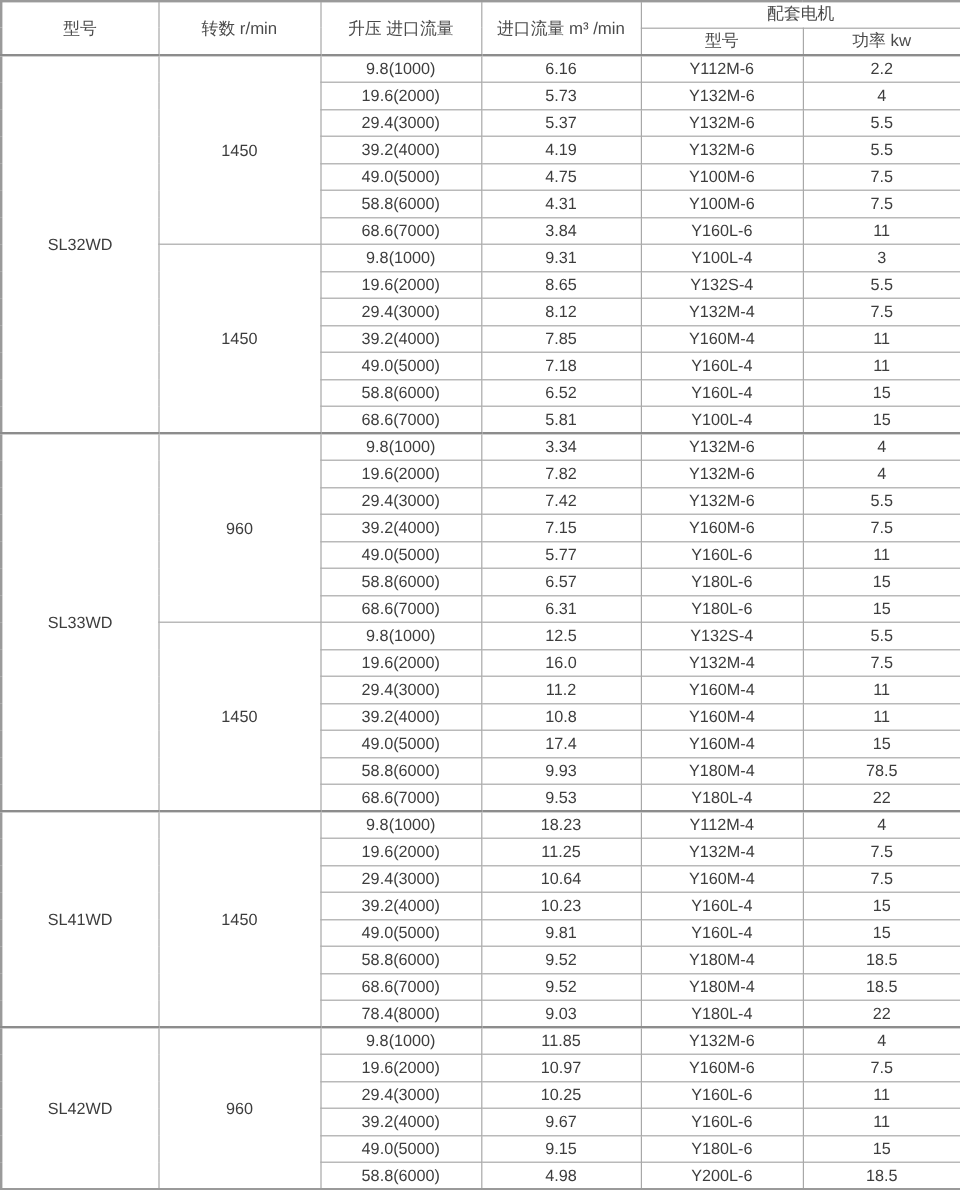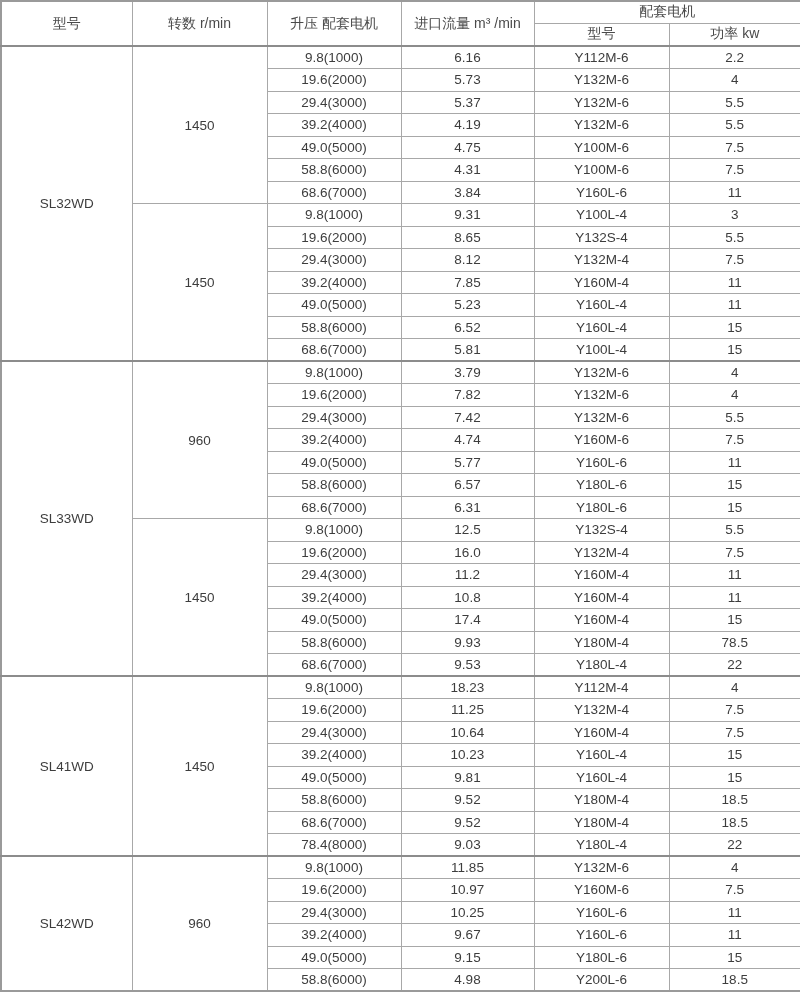--- a/index.html
+++ b/index.html
@@ -51,21 +51,21 @@
       <col style="width:135px">
       <col style="width:134px">
       <col style="width:133px">
       <col style="width:135px">
       <col style="width:132px">
     </colgroup>
     <thead>
       <tr class="h1">
         <th rowspan="2">型号</th>
         <th rowspan="2">转数 r/min</th>
-        <th rowspan="2">升压  配套电机</th>
+        <th rowspan="2">升压  进口流量</th>
         <th rowspan="2">进口流量 m³ /min</th>
         <th colspan="2">配套电机</th>
       </tr>
       <tr class="h2">
         <th>型号</th>
         <th>功率  kw</th>
       </tr>
     </thead>
     <tbody id="spec-body">
         <tr class="block-start">
@@ -132,59 +132,59 @@
           <td>7.5</td>
         </tr>
         <tr>
           <td>39.2(4000)</td>
           <td>7.85</td>
           <td>Y160M-4</td>
           <td>11</td>
         </tr>
         <tr>
           <td>49.0(5000)</td>
-          <td>5.23</td>
+          <td>7.18</td>
           <td>Y160L-4</td>
           <td>11</td>
         </tr>
         <tr>
           <td>58.8(6000)</td>
           <td>6.52</td>
           <td>Y160L-4</td>
           <td>15</td>
         </tr>
         <tr>
           <td>68.6(7000)</td>
           <td>5.81</td>
           <td>Y100L-4</td>
           <td>15</td>
         </tr>
         <tr class="block-start">
           <td rowspan="14">SL33WD</td>
           <td rowspan="7">960</td>
           <td>9.8(1000)</td>
-          <td>3.79</td>
+          <td>3.34</td>
           <td>Y132M-6</td>
           <td>4</td>
         </tr>
         <tr>
           <td>19.6(2000)</td>
           <td>7.82</td>
           <td>Y132M-6</td>
           <td>4</td>
         </tr>
         <tr>
           <td>29.4(3000)</td>
           <td>7.42</td>
           <td>Y132M-6</td>
           <td>5.5</td>
         </tr>
         <tr>
           <td>39.2(4000)</td>
-          <td>4.74</td>
+          <td>7.15</td>
           <td>Y160M-6</td>
           <td>7.5</td>
         </tr>
         <tr>
           <td>49.0(5000)</td>
           <td>5.77</td>
           <td>Y160L-6</td>
           <td>11</td>
         </tr>
         <tr>

